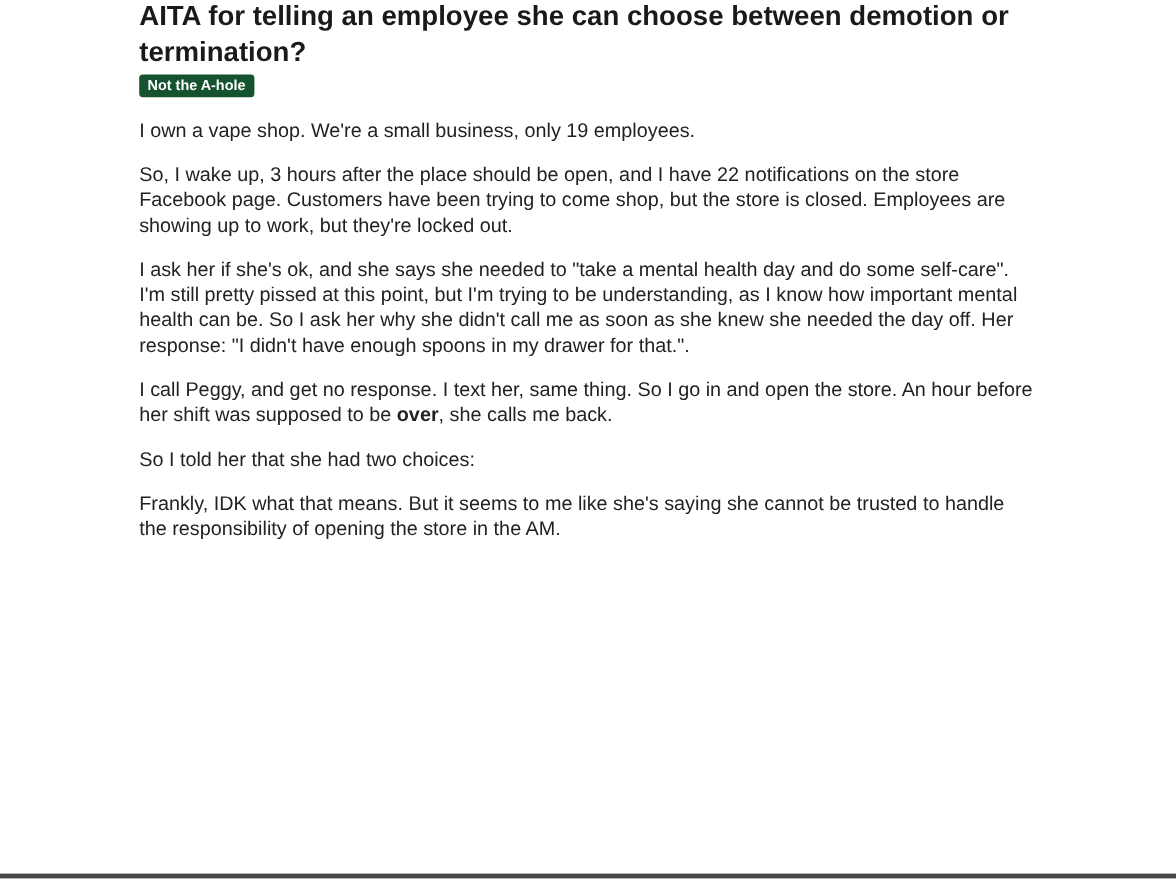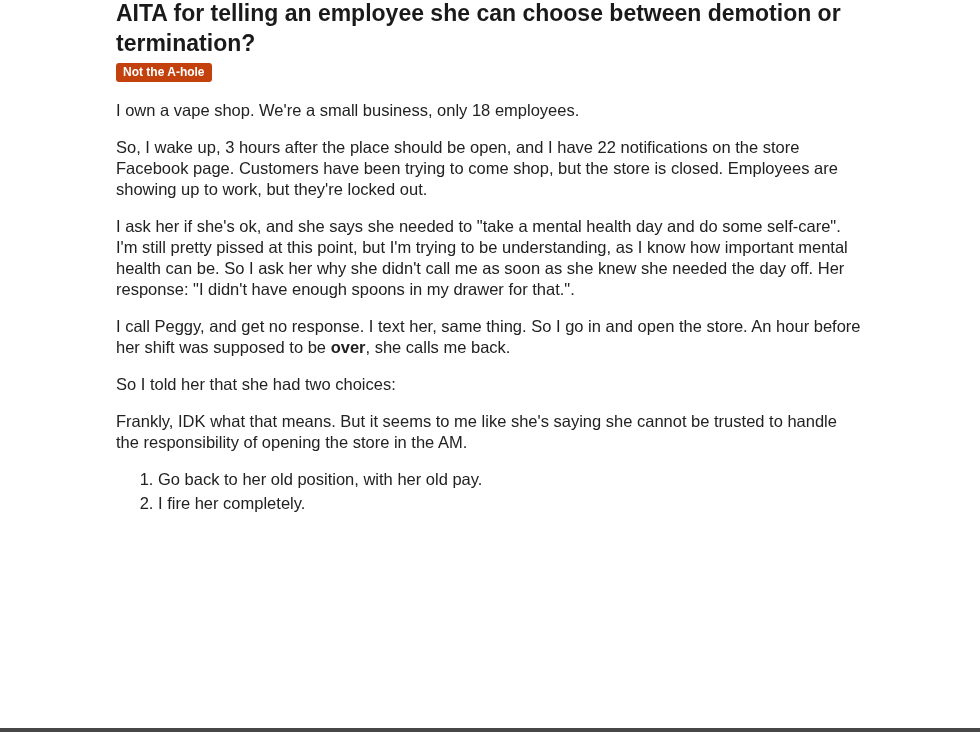--- a/index.html
+++ b/index.html
@@ -63,29 +63,25 @@
     width: 980px;
     height: 4px;
   }
 </style>
 </head>
 <body style="background: rgb(255, 255, 255);">
 
 <div class="content">
   <h1 class="post-title">AITA for telling an employee she can choose between demotion or termination?</h1>
 
-  <span class="flair" style="background: #c2410c; color: rgb(255, 255, 255);">Not the A-hole</span>
+  <span class="flair" style="background: #14532d; color: rgb(255, 255, 255);">Not the A-hole</span>
 
   <div class="post-body" id="post-body">
-      <p><span>I own a vape shop. We're a small business, only 18 employees.</span></p>
+      <p><span>I own a vape shop. We're a small business, only 19 employees.</span></p>
       <p><span>So, I wake up, 3 hours after the place should be open, and I have 22 notifications on the store Facebook page. Customers have been trying to come shop, but the store is closed. Employees are showing up to work, but they're locked out.</span></p>
       <p><span>I ask her if she's ok, and she says she needed to "take a mental health day and do some self-care". I'm still pretty pissed at this point, but I'm trying to be understanding, as I know how important mental health can be. So I ask her why she didn't call me as soon as she knew she needed the day off. Her response: "I didn't have enough spoons in my drawer for that.".</span></p>
       <p><span>I call Peggy, and get no response. I text her, same thing. So I go in and open the store. An hour before her shift was supposed to be </span><strong>over</strong><span>, she calls me back.</span></p>
       <p><span>So I told her that she had two choices:</span></p>
       <p><span>Frankly, IDK what that means. But it seems to me like she's saying she cannot be trusted to handle the responsibility of opening the store in the AM.</span></p>
-      <ol>
-        <li>Go back to her old position, with her old pay.</li>
-        <li>I fire her completely.</li>
-      </ol>
     </div>
 </div>
 
 <div class="bottom-bar" style="background: rgb(71, 71, 71);"></div>
 
 </body></html>

